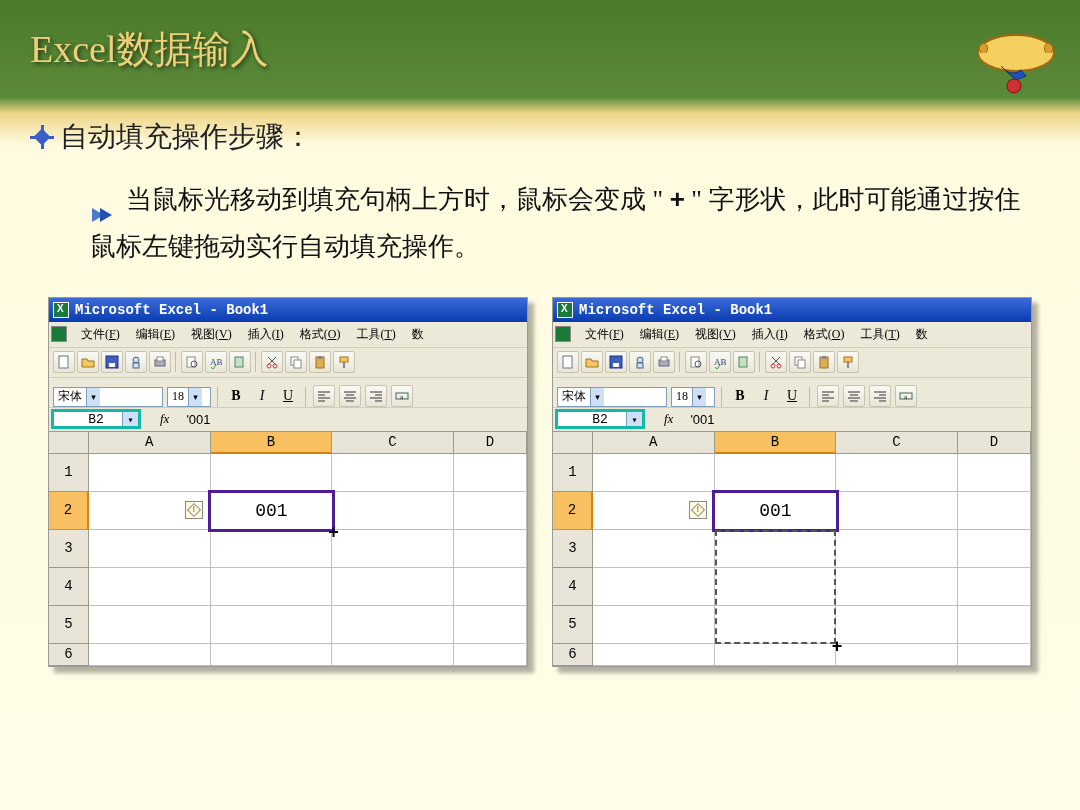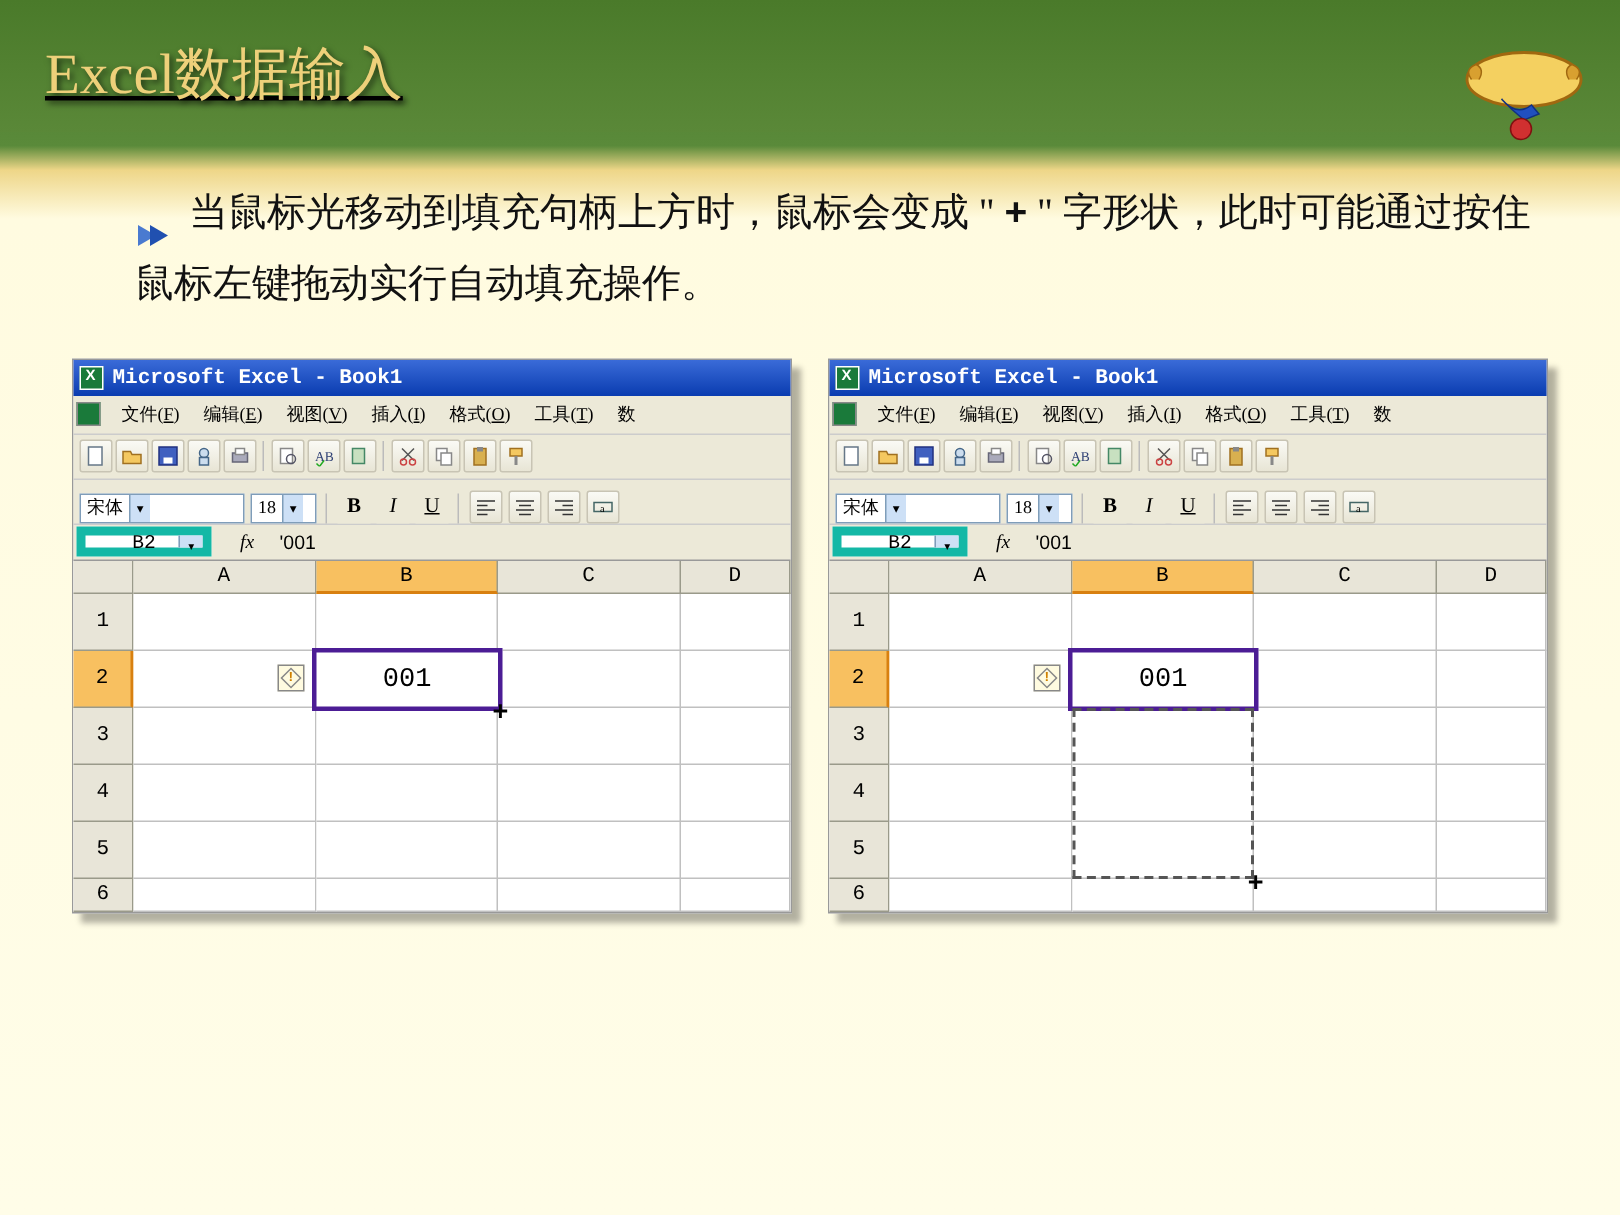--- a/index.html
+++ b/index.html
@@ -13,21 +13,20 @@
 .slide {
   width: 100%;
   height: 100%;
   background: linear-gradient(180deg, #4a7a2a 0%, #5a8a3a 12%, #eed688 14%, #fffbe0 18%, #fffde8 100%);
   position: relative;
 }
 .title-bar {
   height: 88px;
   padding: 24px 0 0 30px;
   background: linear-gradient(180deg, #4a7a2a 0%, #5a8838 100%);
-  text-decoration: underline;
 }
 .title {
   font-size: 38px;
   color: #eed07a;
   text-shadow: 2px 2px 4px rgba(0,0,0,0.6);
   font-family: "Times New Roman", "SimSun", serif;
 }
 .scroll-deco {
   position: absolute;
   top: 18px;
@@ -218,21 +217,21 @@
   display: flex;
   align-items: center;
   height: 24px;
   border-bottom: 1px solid #999;
   font-size: 13px;
   font-family: "Courier New", monospace;
 }
 .name-box {
   width: 90px;
   background: #fff;
-  border: 6px solid #14b8a6;
+  border: 3px solid #14b8a6;
   height: 20px;
   margin: 0 2px;
   display: flex;
   align-items: center;
   justify-content: center;
   position: relative;
 }
 .name-box .dd {
   position: absolute;
   right: 0;
@@ -353,20 +352,26 @@
     <svg viewBox="0 0 100 80">
       <ellipse cx="50" cy="35" rx="38" ry="18" fill="#f4d060" stroke="#a06810" stroke-width="2"></ellipse>
       <path d="M 15 35 Q 10 28 18 25 Q 24 28 20 35" fill="#d8a030" stroke="#a06810"></path>
       <path d="M 85 35 Q 90 28 82 25 Q 76 28 80 35" fill="#d8a030" stroke="#a06810"></path>
       <path d="M 35 48 Q 45 60 55 52 L 60 58 L 50 62 L 42 55 Z" fill="#2050c0" stroke="#103080"></path>
       <circle cx="48" cy="68" r="7" fill="#d03030" stroke="#801010"></circle>
     </svg>
   </div>
 
   <div class="content">
+    <div class="subhead">
+      <span class="diamond-bullet">
+          <span class="d"></span>
+        </span>
+      <span>自动填充操作步骤：</span>
+    </div>
     <div class="body-text">
       <span class="arrow-bullet">
         <svg viewBox="0 0 28 18">
             <polygon points="2,2 14,9 2,16" fill="#4a7ad0"></polygon>
             <polygon points="10,2 22,9 10,16" fill="#2050b0"></polygon>
           </svg>
       </span><span>当鼠标光移动到填充句柄上方时，鼠标会变成 " </span><span class="plus-sym">+</span><span> " 字形状，此时可能通过按住鼠标左键拖动实行自动填充操作。</span>
     </div>
 
     <div class="shots">

